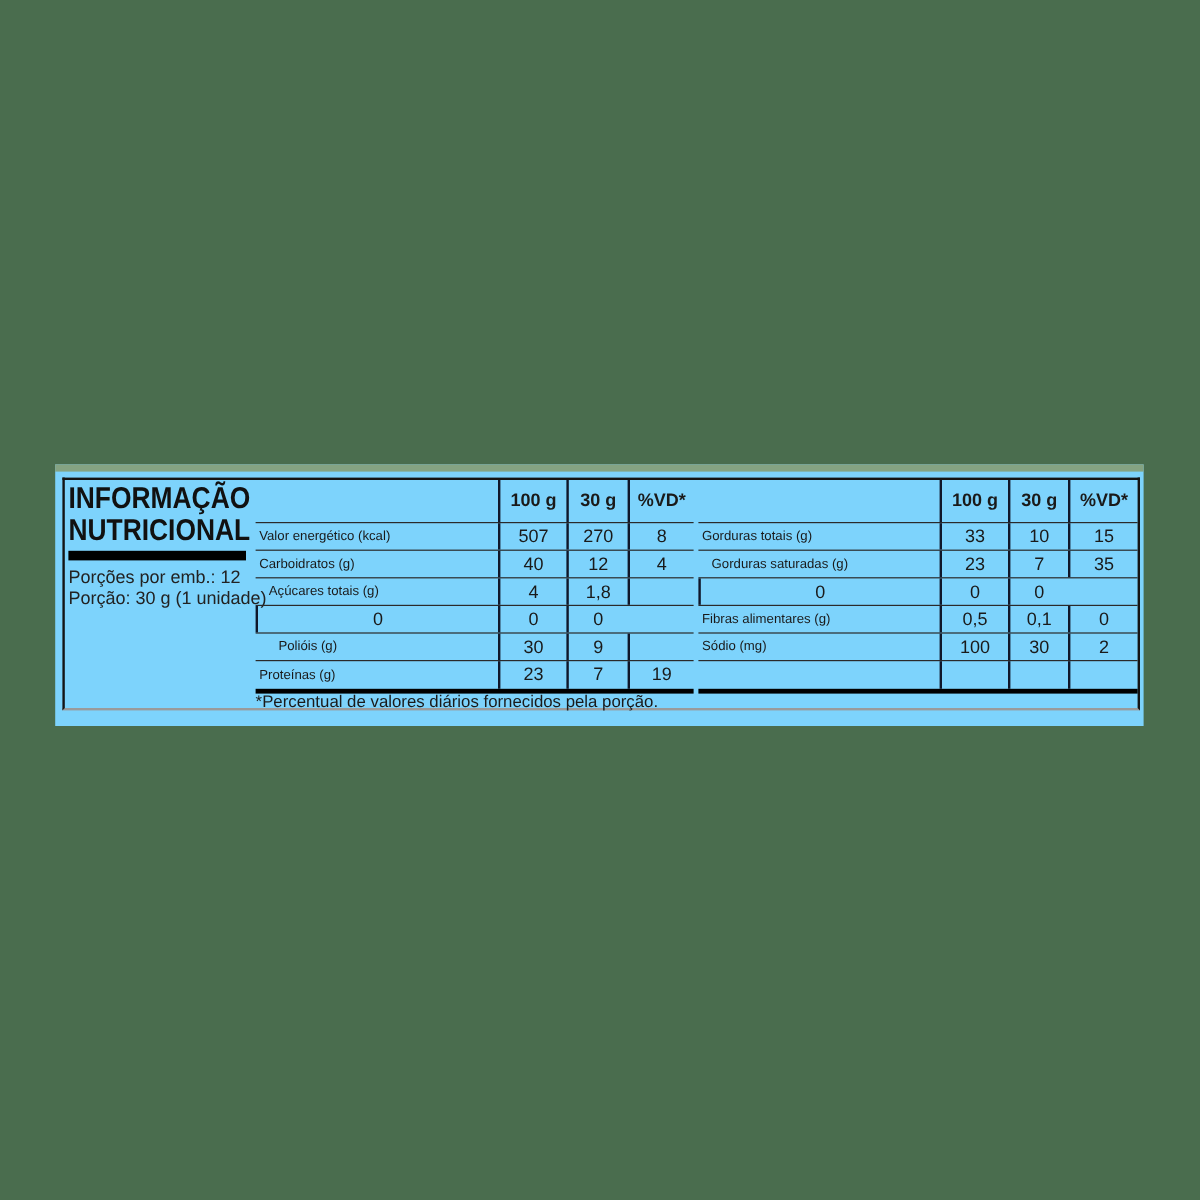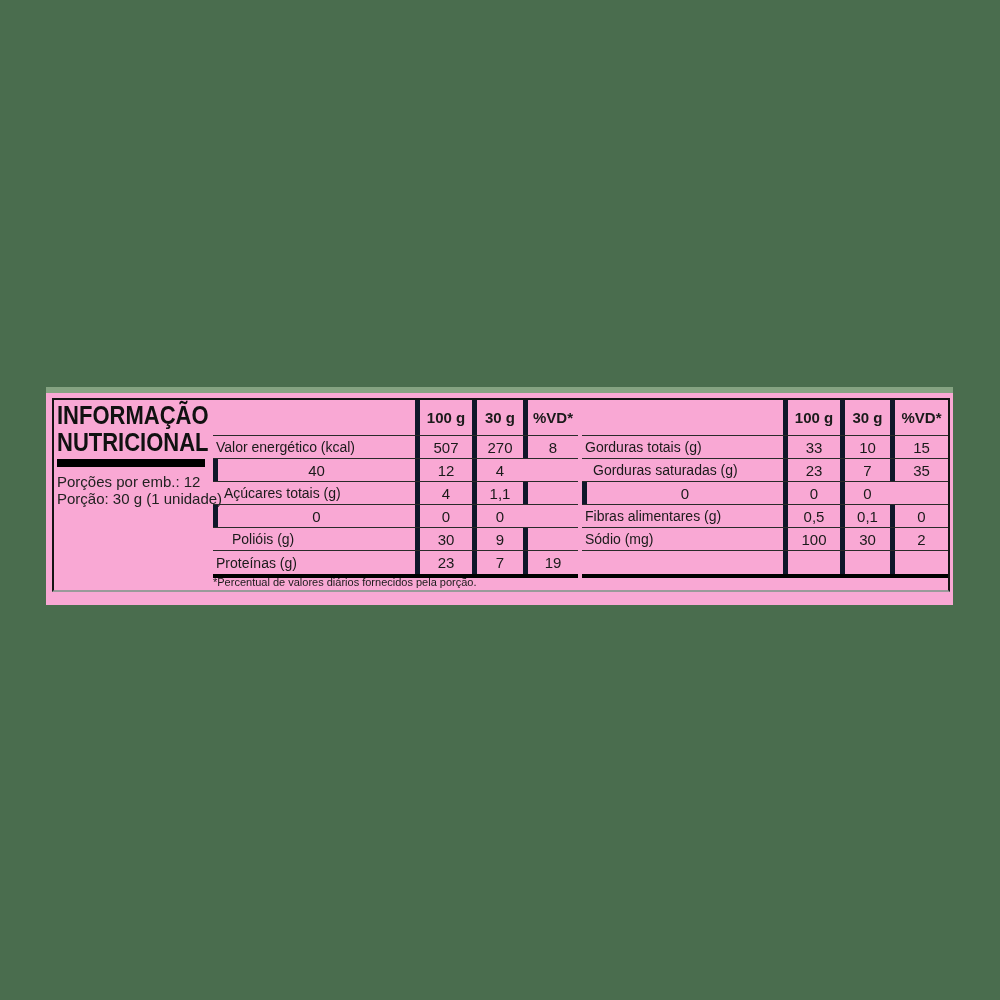--- a/index.html
+++ b/index.html
@@ -8,21 +8,21 @@
     background: #4a6d4e;
     font-family: "Liberation Sans", sans-serif;
     color: #1a1a1a;
     position: relative;
     overflow: hidden;
   }
   .panel {
     position: absolute;
     left: 46px; top: 387px;
     width: 907px; height: 212px;
-    background: #f9a8d4;
+    background: #7dd3fc;
     border-top: 6px solid #85a382;
     box-sizing: content-box;
   }
   .box {
     position: absolute;
     left: 6px; top: 5px;
     width: 898px; height: 194px;
     box-sizing: border-box;
     border: 2px solid #141414;
     border-bottom: 2px solid #9a9a9a;
@@ -65,35 +65,35 @@
     display: grid;
     grid-template-columns: var(--cols);
     box-sizing: border-box;
     border-bottom: 1.5px solid #2a2a2a;
   }
   .row.header { height: 36px; }
   .row.data   { height: 23px; }
   .row.data.last { border-bottom: 4px solid #000; height: 27px; }
   .label-cell {
     display: flex; align-items: center;
-    font-size: 14px;
+    font-size: 11px;
     white-space: nowrap;
     overflow: hidden;
   }
   .val-cell {
     display: flex; align-items: center; justify-content: center;
-    border-left: 5px solid #0f172a;
+    border-left: 2px solid #0f172a;
     font-size: 15px;
   }
   .row.header .val-cell { font-weight: bold; }
   
   .footnote {
     position: absolute;
     left: 159px; top: 176px;
-    font-size: 11px;
+    font-size: 14px;
     white-space: nowrap;
     color: #1a1a1a;
   }
 </style>
 </head>
 <body>
 
 <div class="panel">
   <div class="box">
 
@@ -116,28 +116,29 @@
           <div class="val-cell">30 g</div>
           <div class="val-cell">%VD*</div>
         </div>
         <div class="row data">
           <div class="label-cell" style="padding-left: 3px;">Valor energético (kcal)</div>
           <div class="val-cell">507</div>
           <div class="val-cell">270</div>
           <div class="val-cell">8</div>
         </div>
         <div class="row data">
+          <div class="label-cell" style="padding-left: 3px;">Carboidratos (g)</div>
           <div class="val-cell">40</div>
           <div class="val-cell">12</div>
           <div class="val-cell">4</div>
         </div>
         <div class="row data">
           <div class="label-cell" style="padding-left: 11px;">Açúcares totais (g)</div>
           <div class="val-cell">4</div>
-          <div class="val-cell">1,1</div>
+          <div class="val-cell">1,8</div>
           <div class="val-cell"></div>
         </div>
         <div class="row data">
           <div class="val-cell">0</div>
           <div class="val-cell">0</div>
           <div class="val-cell">0</div>
         </div>
         <div class="row data">
           <div class="label-cell" style="padding-left: 19px;">Polióis (g)</div>
           <div class="val-cell">30</div>

